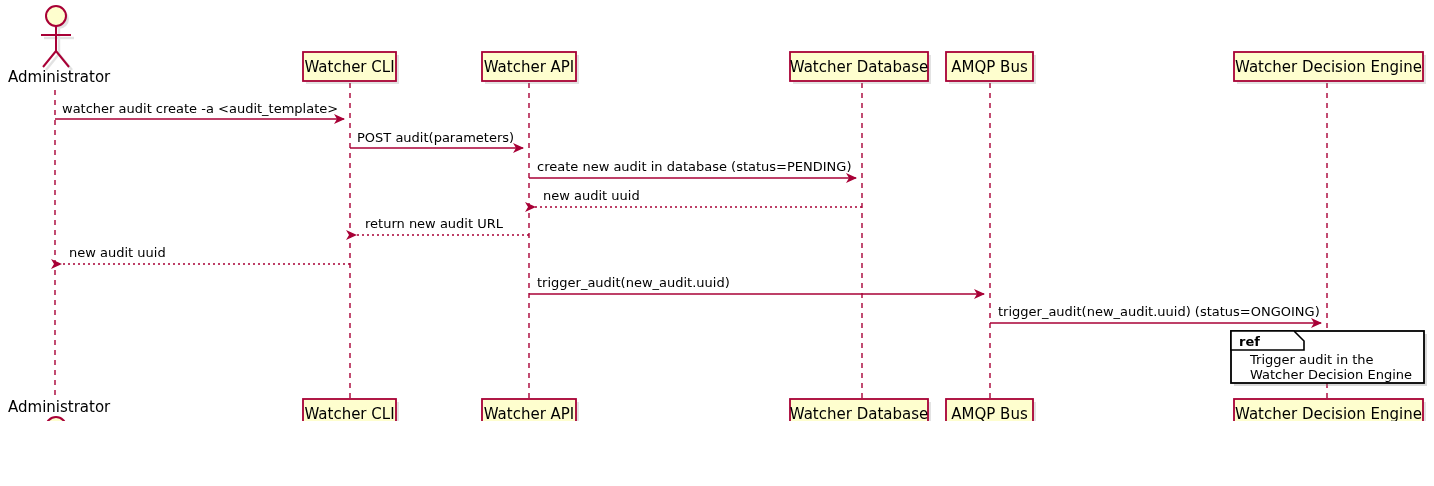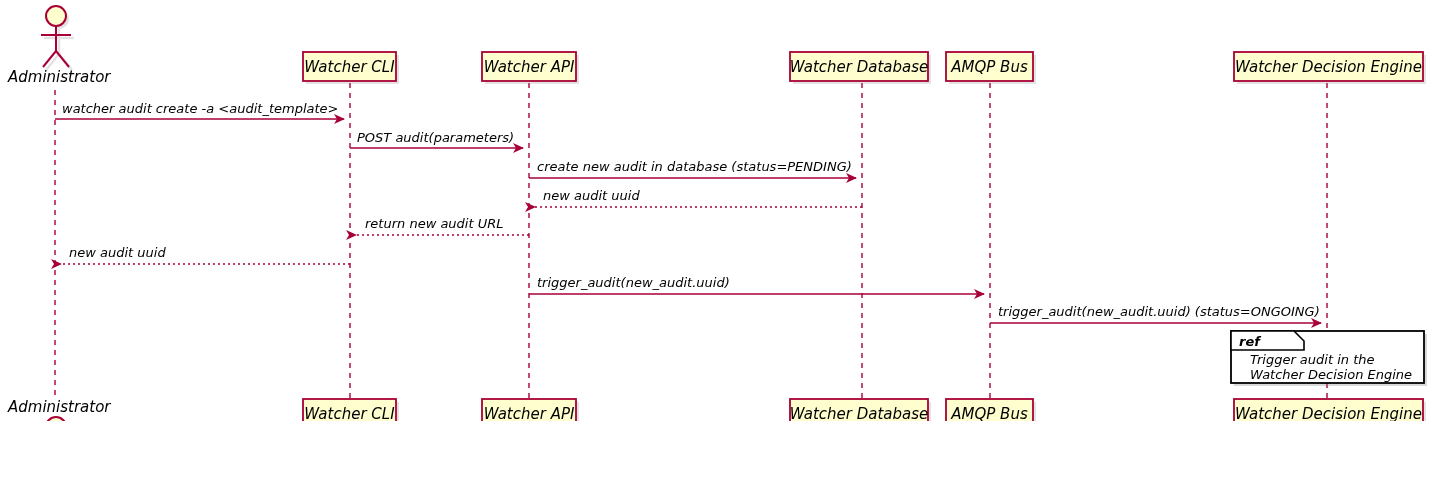--- a/index.html
+++ b/index.html
@@ -9,21 +9,20 @@
   }
   body {
     font-family: "DejaVu Sans", sans-serif;
   }
   #diagram {
     position: relative;
     width: 1434px;
     height: 421px;
     background: #FFFFFF;
     overflow: hidden;
-    font-style: italic;
   }
   #diagram svg {
     position: absolute;
     top: 0;
     left: 0;
   }
   .plantuml-svg text {
     font-family: "DejaVu Sans", sans-serif;
     fill: #000000;
   }

